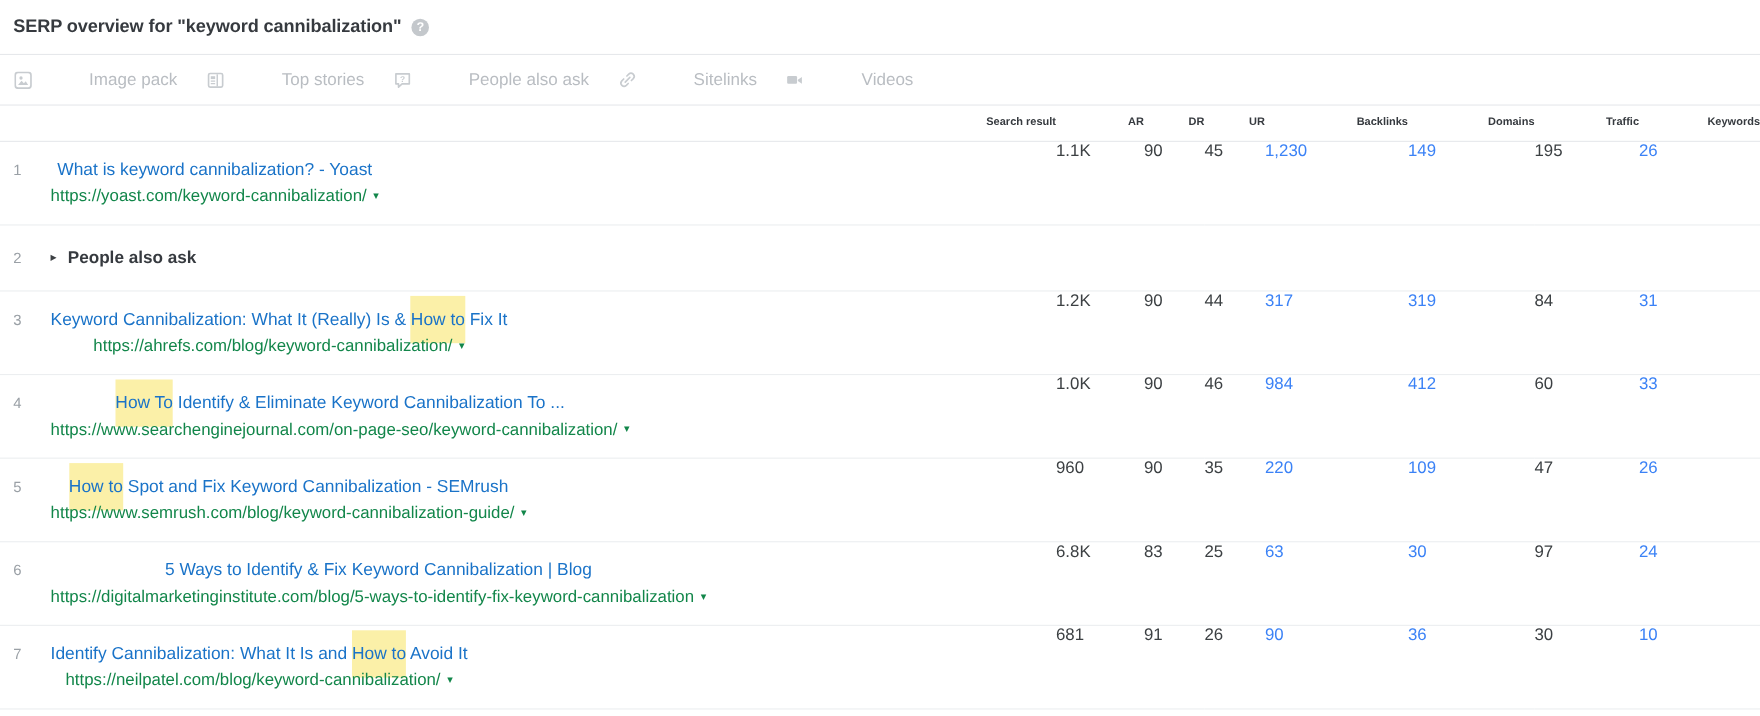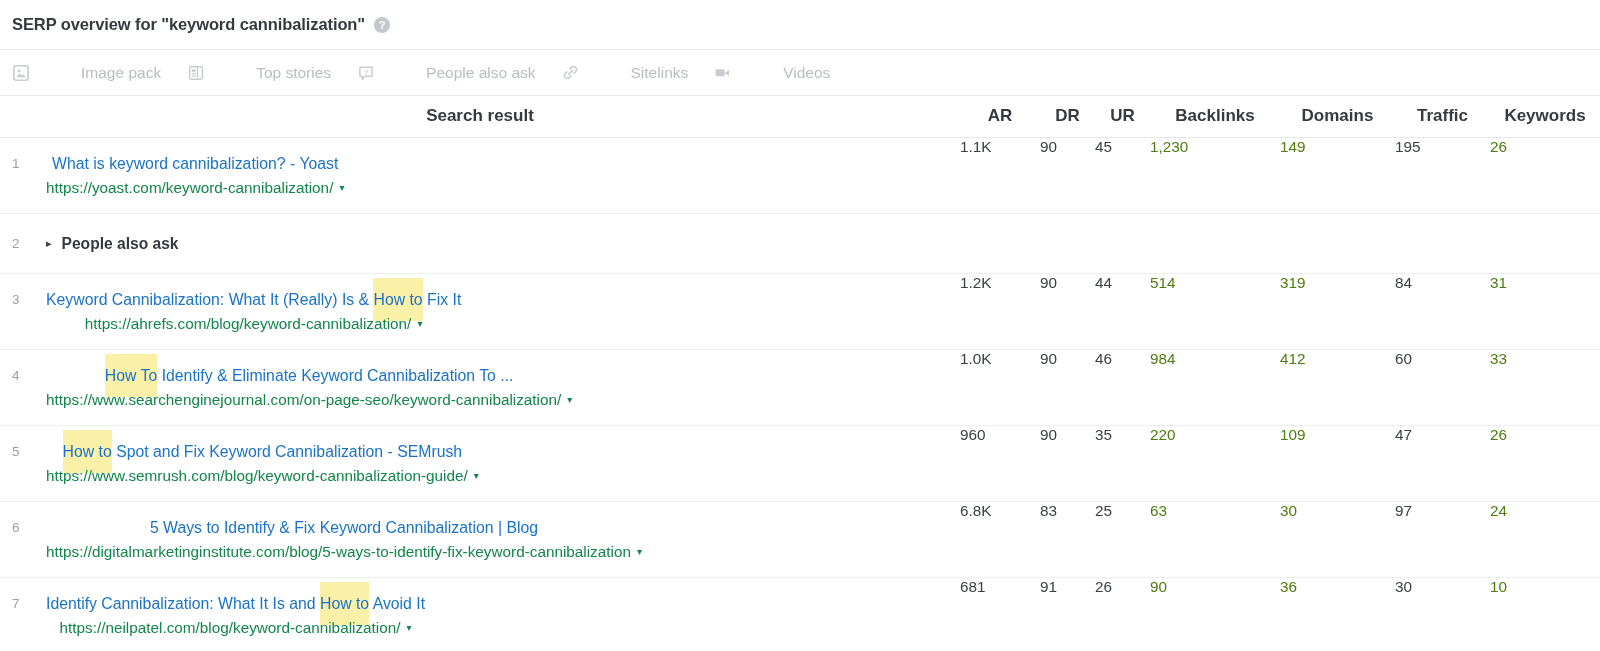--- a/index.html
+++ b/index.html
@@ -68,26 +68,26 @@
   .feature .fi svg { display:block; }
   .feature-label { line-height: 1; }
 
   
   table.serp {
     width: 1600px;
     border-collapse: collapse;
     table-layout: fixed;
   }
   table.serp th {
-    font-size: 17px;
+    font-size: 10px;
     font-weight: bold;
     color: #363a3f;
     padding: 10px 0 11px 0;
     border-bottom: 1px solid #e6e8eb;
-    text-align: center;
+    text-align: right;
     vertical-align: middle;
     white-space: nowrap;
   }
   th.col-result { text-align: left; padding-left: 12px; }
   table.serp td {
     border-bottom: 1px solid #eceef0;
     padding: 0;
     vertical-align: top;
   }
 
@@ -169,21 +169,21 @@
     cursor: pointer;
   }
 
   
   td.metric {
     font-size: 15.3px;
     color: #3c4043;
     padding-top: 18px;
     white-space: nowrap;
   }
-  td.metric.link-val { color: #4d7c0f; }
+  td.metric.link-val { color: #3b82f6; }
   td.metric.link-val .v { cursor: pointer; }
   td.cell-kw { padding-right: 12px; }
 </style>
 </head>
 <body>
 
 <div class="page">
 
   <div class="titlebar">
     <span class="title-text">SERP overview for "keyword cannibalization"</span>
@@ -313,21 +313,21 @@
               <span class="rank">3</span>
               <div class="result-body">
                 <a class="result-title"><span>Keyword Cannibalization: What It (Really) Is &amp; </span><span class="hl">How to</span><span> Fix It</span></a>
                 <div class="result-url"><span>https://ahrefs.com/blog/keyword-cannibalization/</span><span class="url-caret">▾</span></div>
               </div>
             </div>
           </td>
           <td class="metric cell-ar"><span class="v">1.2K</span></td>
           <td class="metric cell-dr"><span class="v">90</span></td>
           <td class="metric cell-ur"><span class="v">44</span></td>
-          <td class="metric cell-bl link-val"><span class="v">514</span></td>
+          <td class="metric cell-bl link-val"><span class="v">317</span></td>
           <td class="metric cell-dom link-val"><span class="v">319</span></td>
           <td class="metric cell-tr"><span class="v">84</span></td>
           <td class="metric cell-kw link-val"><span class="v">31</span></td>
         </tr>
         <tr>
           <td>
             <div class="result-cell">
               <span class="rank">4</span>
               <div class="result-body">
                 <a class="result-title"><span class="hl">How To</span><span> Identify &amp; Eliminate Keyword Cannibalization To ...</span></a>

